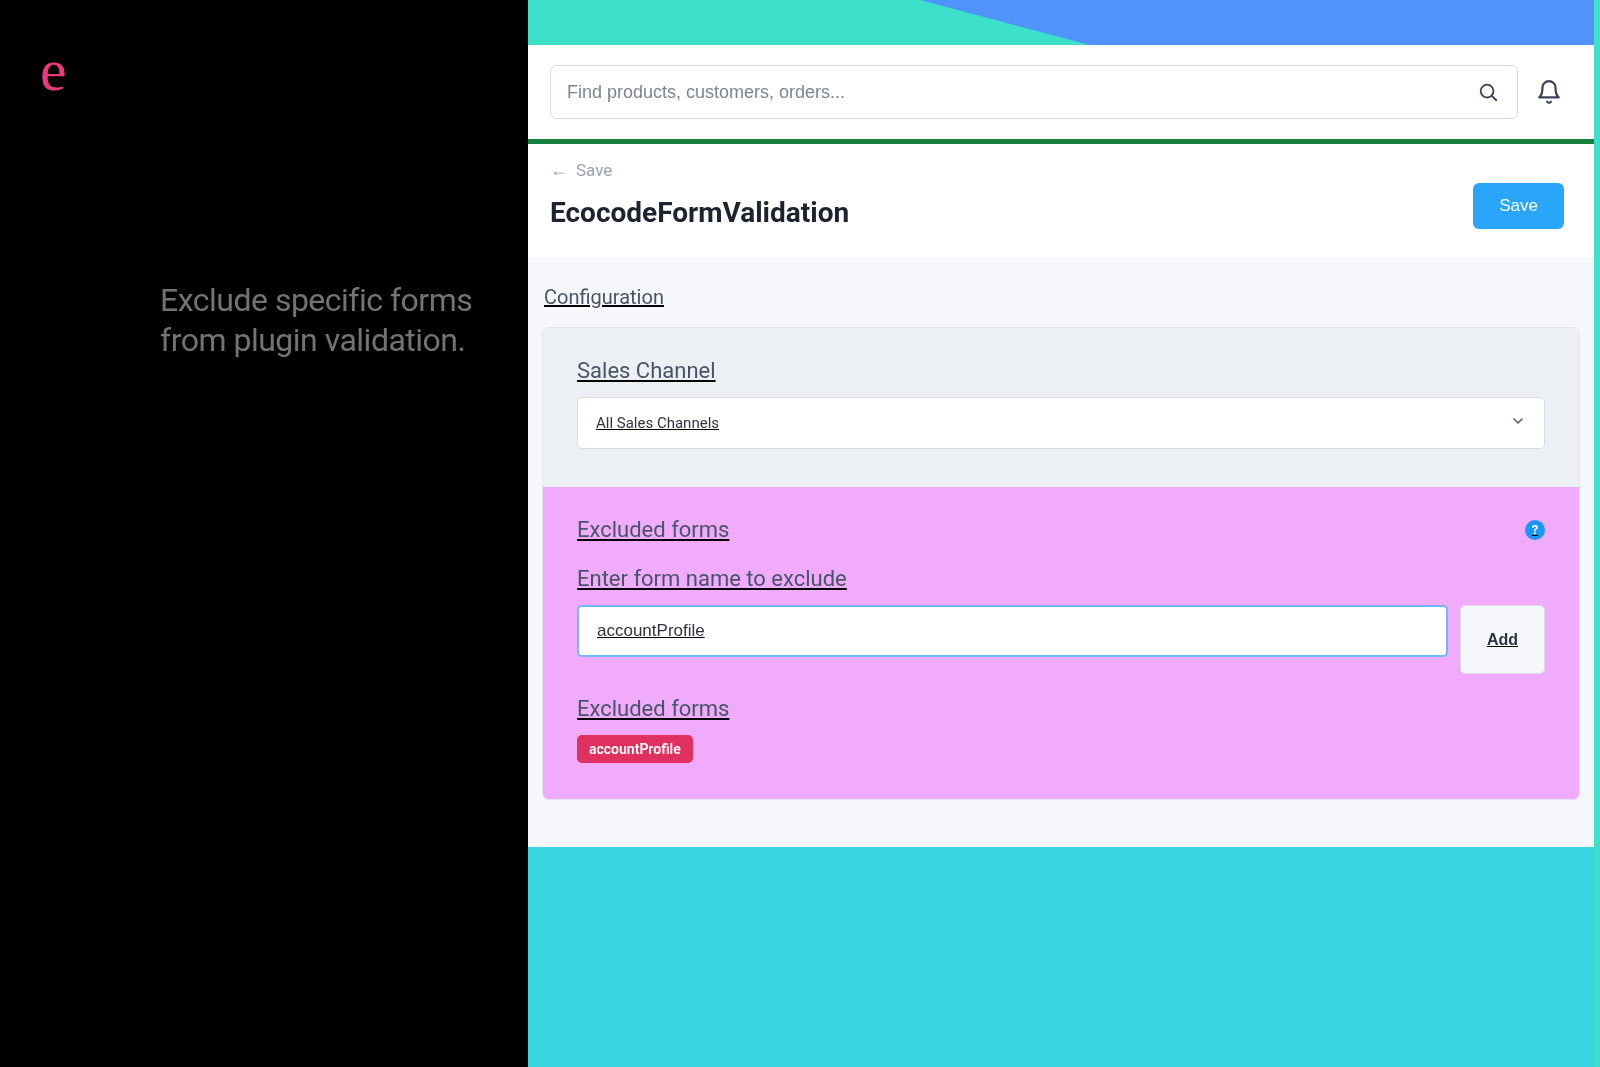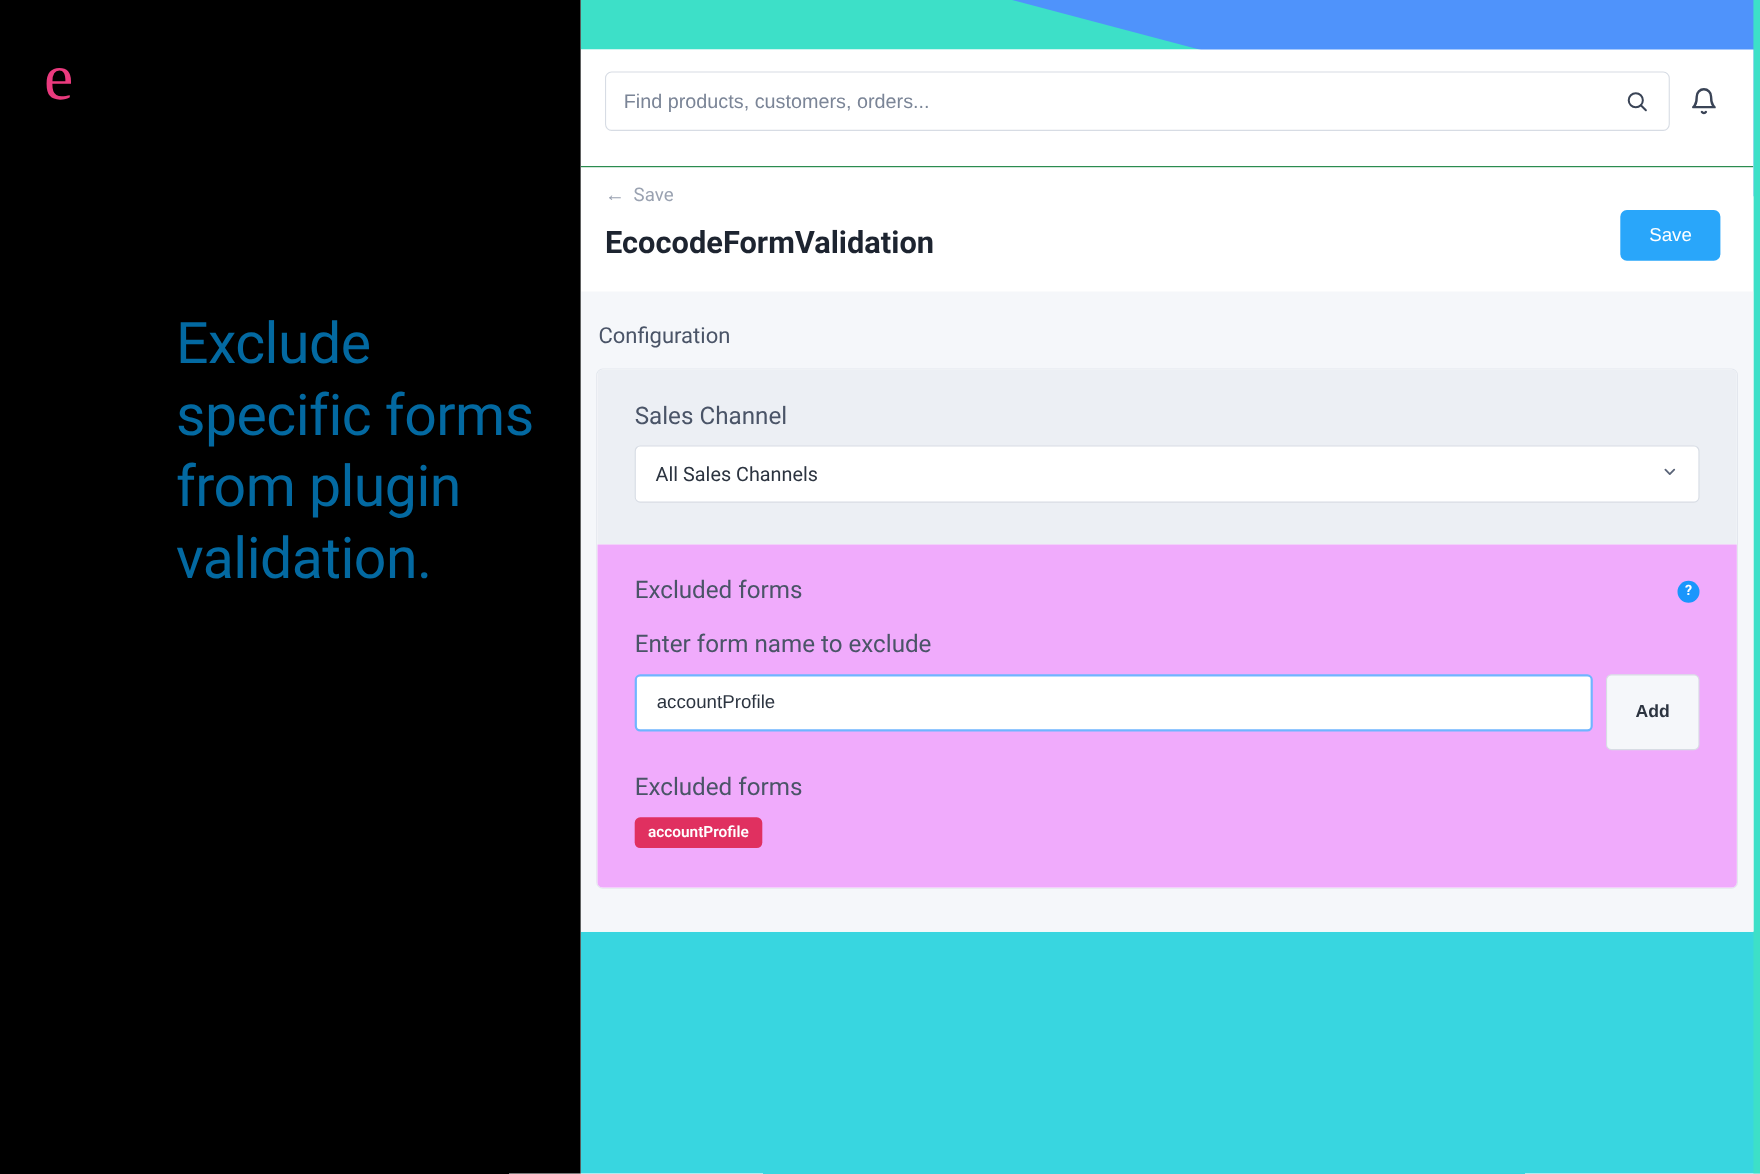--- a/index.html
+++ b/index.html
@@ -19,22 +19,22 @@
       position: relative;
     }
     .logo {
       font-family: Georgia, serif;
       font-size: 60px;
       color: #ea3a7e;
       font-weight: 500;
       line-height: 1;
     }
     .promo-text {
-      color: #0369a1;
-      font-size: 52px;
+      color: #737373;
+      font-size: 32px;
       line-height: 1.25;
       font-weight: 400;
       margin-top: 180px;
       margin-left: 120px;
       letter-spacing: -0.5px;
     }
     .right-panel {
       flex: 1;
       height: 100%;
       background: #f5f7fa;
@@ -86,23 +86,23 @@
       bottom: 220px;
       background: #fff;
       z-index: 3;
       display: flex;
       flex-direction: column;
       overflow: hidden;
     }
     .topbar {
       display: flex;
       align-items: center;
-      padding: 20px 30px 32px 22px;
+      padding: 20px 30px 20px 22px;
       gap: 16px;
-      border-bottom: 1px solid #15803d;
+      border-bottom: 5px solid #15803d;
     }
     .search-wrap {
       flex: 1;
       display: flex;
       align-items: center;
       border: 1px solid #d7dce4;
       border-radius: 6px;
       background: #fff;
       height: 54px;
       padding: 0 16px;
@@ -163,20 +163,21 @@
       padding: 13px 26px;
       font-size: 17px;
       font-weight: 500;
       cursor: pointer;
     }
     .content-area {
       flex: 1;
       background: #f5f7fa;
       padding: 28px 14px 12px 14px;
       overflow-y: auto;
+      text-decoration: underline;
     }
     .section-title {
       font-size: 20px;
       color: #4a5467;
       margin-bottom: 18px;
       font-weight: 400;
       padding-left: 2px;
     }
     .card {
       background: #fff;
@@ -202,21 +203,21 @@
       position: relative;
       background: #fff;
       border: 1px solid #d7dce4;
       border-radius: 5px;
       height: 52px;
       display: flex;
       align-items: center;
       padding: 0 18px;
       cursor: pointer;
     }
-    .select-value { font-size: 18px; color: #2c3440; }
+    .select-value { font-size: 15px; color: #2c3440; }
     .chevron {
       position: absolute;
       right: 18px;
       color: #5a6478;
     }
     .label-with-help {
       display: flex;
       align-items: center;
       justify-content: space-between;
       margin-bottom: 24px;

